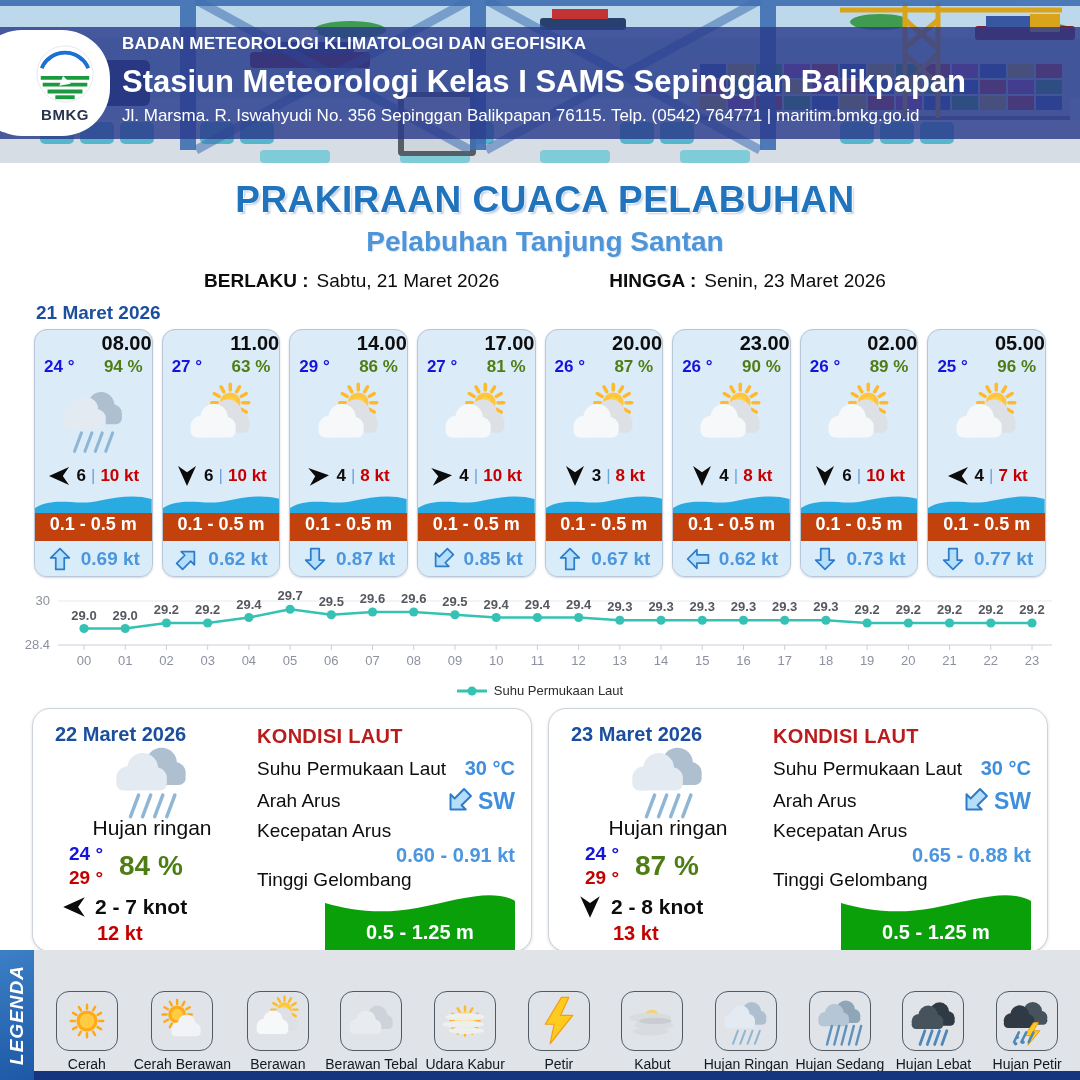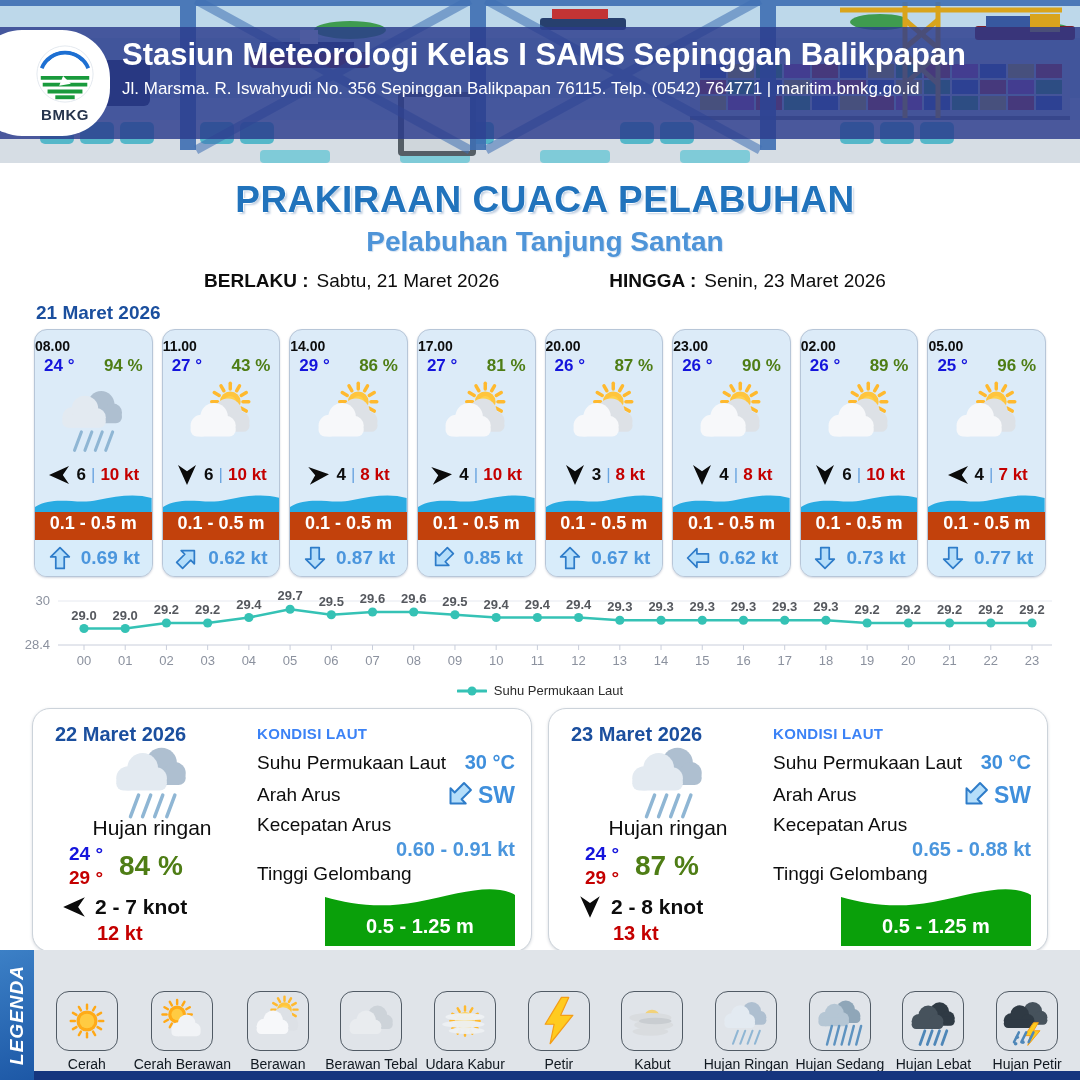--- a/index.html
+++ b/index.html
@@ -9,36 +9,36 @@
 
   
   .hero { position:relative; width:1080px; height:163px; overflow:hidden; background:#bcd6e8; }
   .hero-illu { position:absolute; inset:0; }
   .hero-band { position:absolute; left:0; right:0; top:27px; height:112px; background:rgba(43,58,140,0.82); }
   .logo-pill { position:absolute; left:-26px; top:30px; width:136px; height:106px; background:#ffffff; border-radius:48px; display:flex; align-items:center; justify-content:flex-end; padding-right:14px; z-index:5; }
   .logo-inner { display:flex; flex-direction:column; align-items:center; }
   .logo-text { font-size:15px; font-weight:bold; color:#26344c; letter-spacing:0.5px; margin-top:1px;text-align:right; }
   .hero-text { position:absolute; left:122px; top:34px; color:#fff; z-index:4; }
   .hero-agency { font-size:17px; font-weight:bold; letter-spacing:0.2px; }
-  .hero-station { font-size:31px; font-weight:bold; margin-top:3px; }
+  .hero-station { font-size:31px; font-weight:bold; margin-top:10px; }
   .hero-address { font-size:17px; margin-top:6px; font-weight:400; }
 
   
   .titleblock { text-align:center; padding-top:16px;padding-left:10px; }
   .main-title { font-size:37px; font-weight:bold; letter-spacing:0.5px; color:#2173bc; text-shadow:-1px 1px 0 #fff, 1px -1px 0 #fff, 2px 2px 2px rgba(120,150,190,.45); }
   .sub-title { font-size:28px; font-weight:bold; color:#4e94d8; margin-top:5px; text-shadow:1px 1px 1px rgba(150,180,215,.4); }
   .validity { display:flex; justify-content:center; gap:110px; margin-top:12px; font-size:19px; color:#0d0d0d; }
   .validity b { font-weight:bold; margin-right:8px; }
 
   .day-label { margin:10px 0 5px 36px; font-size:19px; font-weight:bold; color:#1b4f9e; }
 
   
   .cards { margin:0 34px; display:grid; grid-template-columns:repeat(8,1fr); gap:9px; }
   .hcard { background:#dcebf8; border:1.5px solid #b7c6d8; border-radius:13px; height:248px; overflow:hidden; display:flex; flex-direction:column; box-shadow:0 1px 2px rgba(80,100,130,.25); }
-  .h-time { text-align:left; font-size:14px; font-weight:bold; color:#0d0d0d; margin-top:8px; }
+  .h-time { text-align:right; font-size:20px; font-weight:bold; color:#0d0d0d; margin-top:2px; }
   .h-th { display:flex; justify-content:space-between; padding:2px 9px 0 9px; font-size:17px; font-weight:bold; }
   .h-temp { color:#1414dc; }
   .h-hum { color:#4e7d15; }
   .h-icon { height:84px; display:flex; align-items:center; justify-content:center; }
   .h-wind { display:flex; align-items:center; justify-content:center; gap:5px; font-size:17px; font-weight:bold; color:#0d0d0d; height:30px; }
   .h-wind .sep { color:#6aa5e0; font-weight:400; }
   .h-gust { color:#c40000; }
   .wave-svg { display:block; width:100%; height:20px; margin-top:2px; }
   .wave-text { background:#c2410c; color:#fff; text-align:center; font-size:18px; font-weight:bold; padding:1px 0 6px; }
   .h-cur { display:flex; align-items:center; justify-content:center; gap:8px; font-size:19px; font-weight:bold; color:#4b96dd; flex:1; background:#d8ecfa; }
@@ -54,21 +54,21 @@
   .s-date { font-size:20px; font-weight:bold; color:#1b4f9e; margin-top:4px; }
   .s-icon { height:78px; display:flex; justify-content:center; align-items:center; margin-top:-6px; }
   .s-cond { font-size:21px; color:#0d0d0d; text-align:center; margin-top:-2px; }
   .s-throw { display:flex; align-items:center; gap:16px; margin:2px 0 0 14px; }
   .s-temps { display:flex; flex-direction:column; font-size:19px; font-weight:bold; line-height:1.25; }
   .s-tmin { color:#1414dc; } .s-tmax { color:#c40000; }
   .s-hum { font-size:28px; font-weight:bold; color:#4e7d15; }
   .s-windrow { display:flex; align-items:center; gap:8px; font-size:21px; font-weight:bold; color:#0d0d0d; margin:4px 0 0 6px; }
   .s-gust { font-size:20px; font-weight:bold; color:#c40000; margin:2px 0 0 42px; }
   .s-right { width:58%; padding:6px 2px 0 8px; }
-  .s-sea-head { font-size:15px; font-weight:bold; color:#3b82f6; letter-spacing:0.3px; }
+  .s-sea-head { font-size:20px; font-weight:bold; color:#b91c1c; letter-spacing:0.3px; }
   .s-row { display:flex; justify-content:space-between; align-items:center; margin-top:9px; font-size:19px; color:#0d0d0d; }
   .s-sst { color:#3f8fdc; font-size:20px; font-weight:bold; }
   .s-dir { display:flex; align-items:center; gap:4px; color:#3f8fdc; font-size:23px; font-weight:bold; }
   .s-cur-val { text-align:right; color:#4b96dd; font-size:20px; font-weight:bold; margin-top:2px; }
   .s-wave-block { margin-left:auto; width:190px; margin-top:2px; }
   .gwave-svg { display:block; width:100%; height:26px; }
   .gwave-text { background:#0aa00a; color:#fff; text-align:center; font-size:20px; font-weight:bold; padding:2px 0 8px; }
 
   
   .legend { position:absolute; left:0; right:0; bottom:0; height:130px; background:#e0e4e9; }
@@ -226,20 +226,21 @@
               <path d="M9 43 h46"></path>
               <path d="M14 50 h36"></path>
               <path d="M22 56 h20"></path>
           </g>
           <path d="M30 34 l8 8 -12 2 z" fill="#ffffff"></path>
         </svg>
         <span class="logo-text">BMKG</span>
       </div>
     </div>
     <div class="hero-text">
+      <div class="hero-agency">BADAN METEOROLOGI KLIMATOLOGI DAN GEOFISIKA</div>
       <div class="hero-station">Stasiun Meteorologi Kelas I SAMS Sepinggan Balikpapan</div>
       <div class="hero-address">Jl. Marsma. R. Iswahyudi No. 356 Sepinggan Balikpapan 76115. Telp. (0542) 764771 | maritim.bmkg.go.id</div>
     </div>
   </header>
 
   <section class="titleblock">
     <div class="main-title">PRAKIRAAN CUACA PELABUHAN</div>
     <div class="sub-title">Pelabuhan Tanjung Santan</div>
     <div class="validity">
       <span><b>BERLAKU :</b><span>Sabtu, 21 Maret 2026</span></span>
@@ -292,21 +293,21 @@
       <svg width="26" height="26" viewBox="0 0 24 24" style="transform:rotate(0deg)">
     <path d="M12 2.4 L20.6 11 H15.9 V21.6 H8.1 V11 H3.4 Z" fill="#b5defa" stroke="#2e7cc9" stroke-width="1.6" stroke-linejoin="round"></path>
           </svg>
       <span>0.69 kt</span>
     </div>
       </div>
       <div class="hcard">
     <div class="h-time">11.00</div>
     <div class="h-th">
       <span class="h-temp">27 °</span>
-      <span class="h-hum">43 %</span>
+      <span class="h-hum">63 %</span>
     </div>
     <div class="h-icon">
           <svg width="74" height="74" viewBox="0 0 64 64">
             <line x1="51" y1="18" x2="56" y2="18" stroke="#ffb92e" stroke-width="3" stroke-linecap="round"></line>
             <line x1="49.52627944162883" y1="23.5" x2="53.85640646055102" y2="26" stroke="#ffb92e" stroke-width="3" stroke-linecap="round"></line>
             <line x1="45.5" y1="27.526279441628823" x2="48" y2="31.856406460551018" stroke="#ffb92e" stroke-width="3" stroke-linecap="round"></line>
             <line x1="40" y1="29" x2="40" y2="34" stroke="#ffb92e" stroke-width="3" stroke-linecap="round"></line>
             <line x1="34.5" y1="27.526279441628827" x2="32" y2="31.85640646055102" stroke="#ffb92e" stroke-width="3" stroke-linecap="round"></line>
             <line x1="30.473720558371173" y1="23.5" x2="26.14359353944898" y2="26" stroke="#ffb92e" stroke-width="3" stroke-linecap="round"></line>
             <line x1="29" y1="18" x2="24" y2="18.000000000000004" stroke="#ffb92e" stroke-width="3" stroke-linecap="round"></line>

